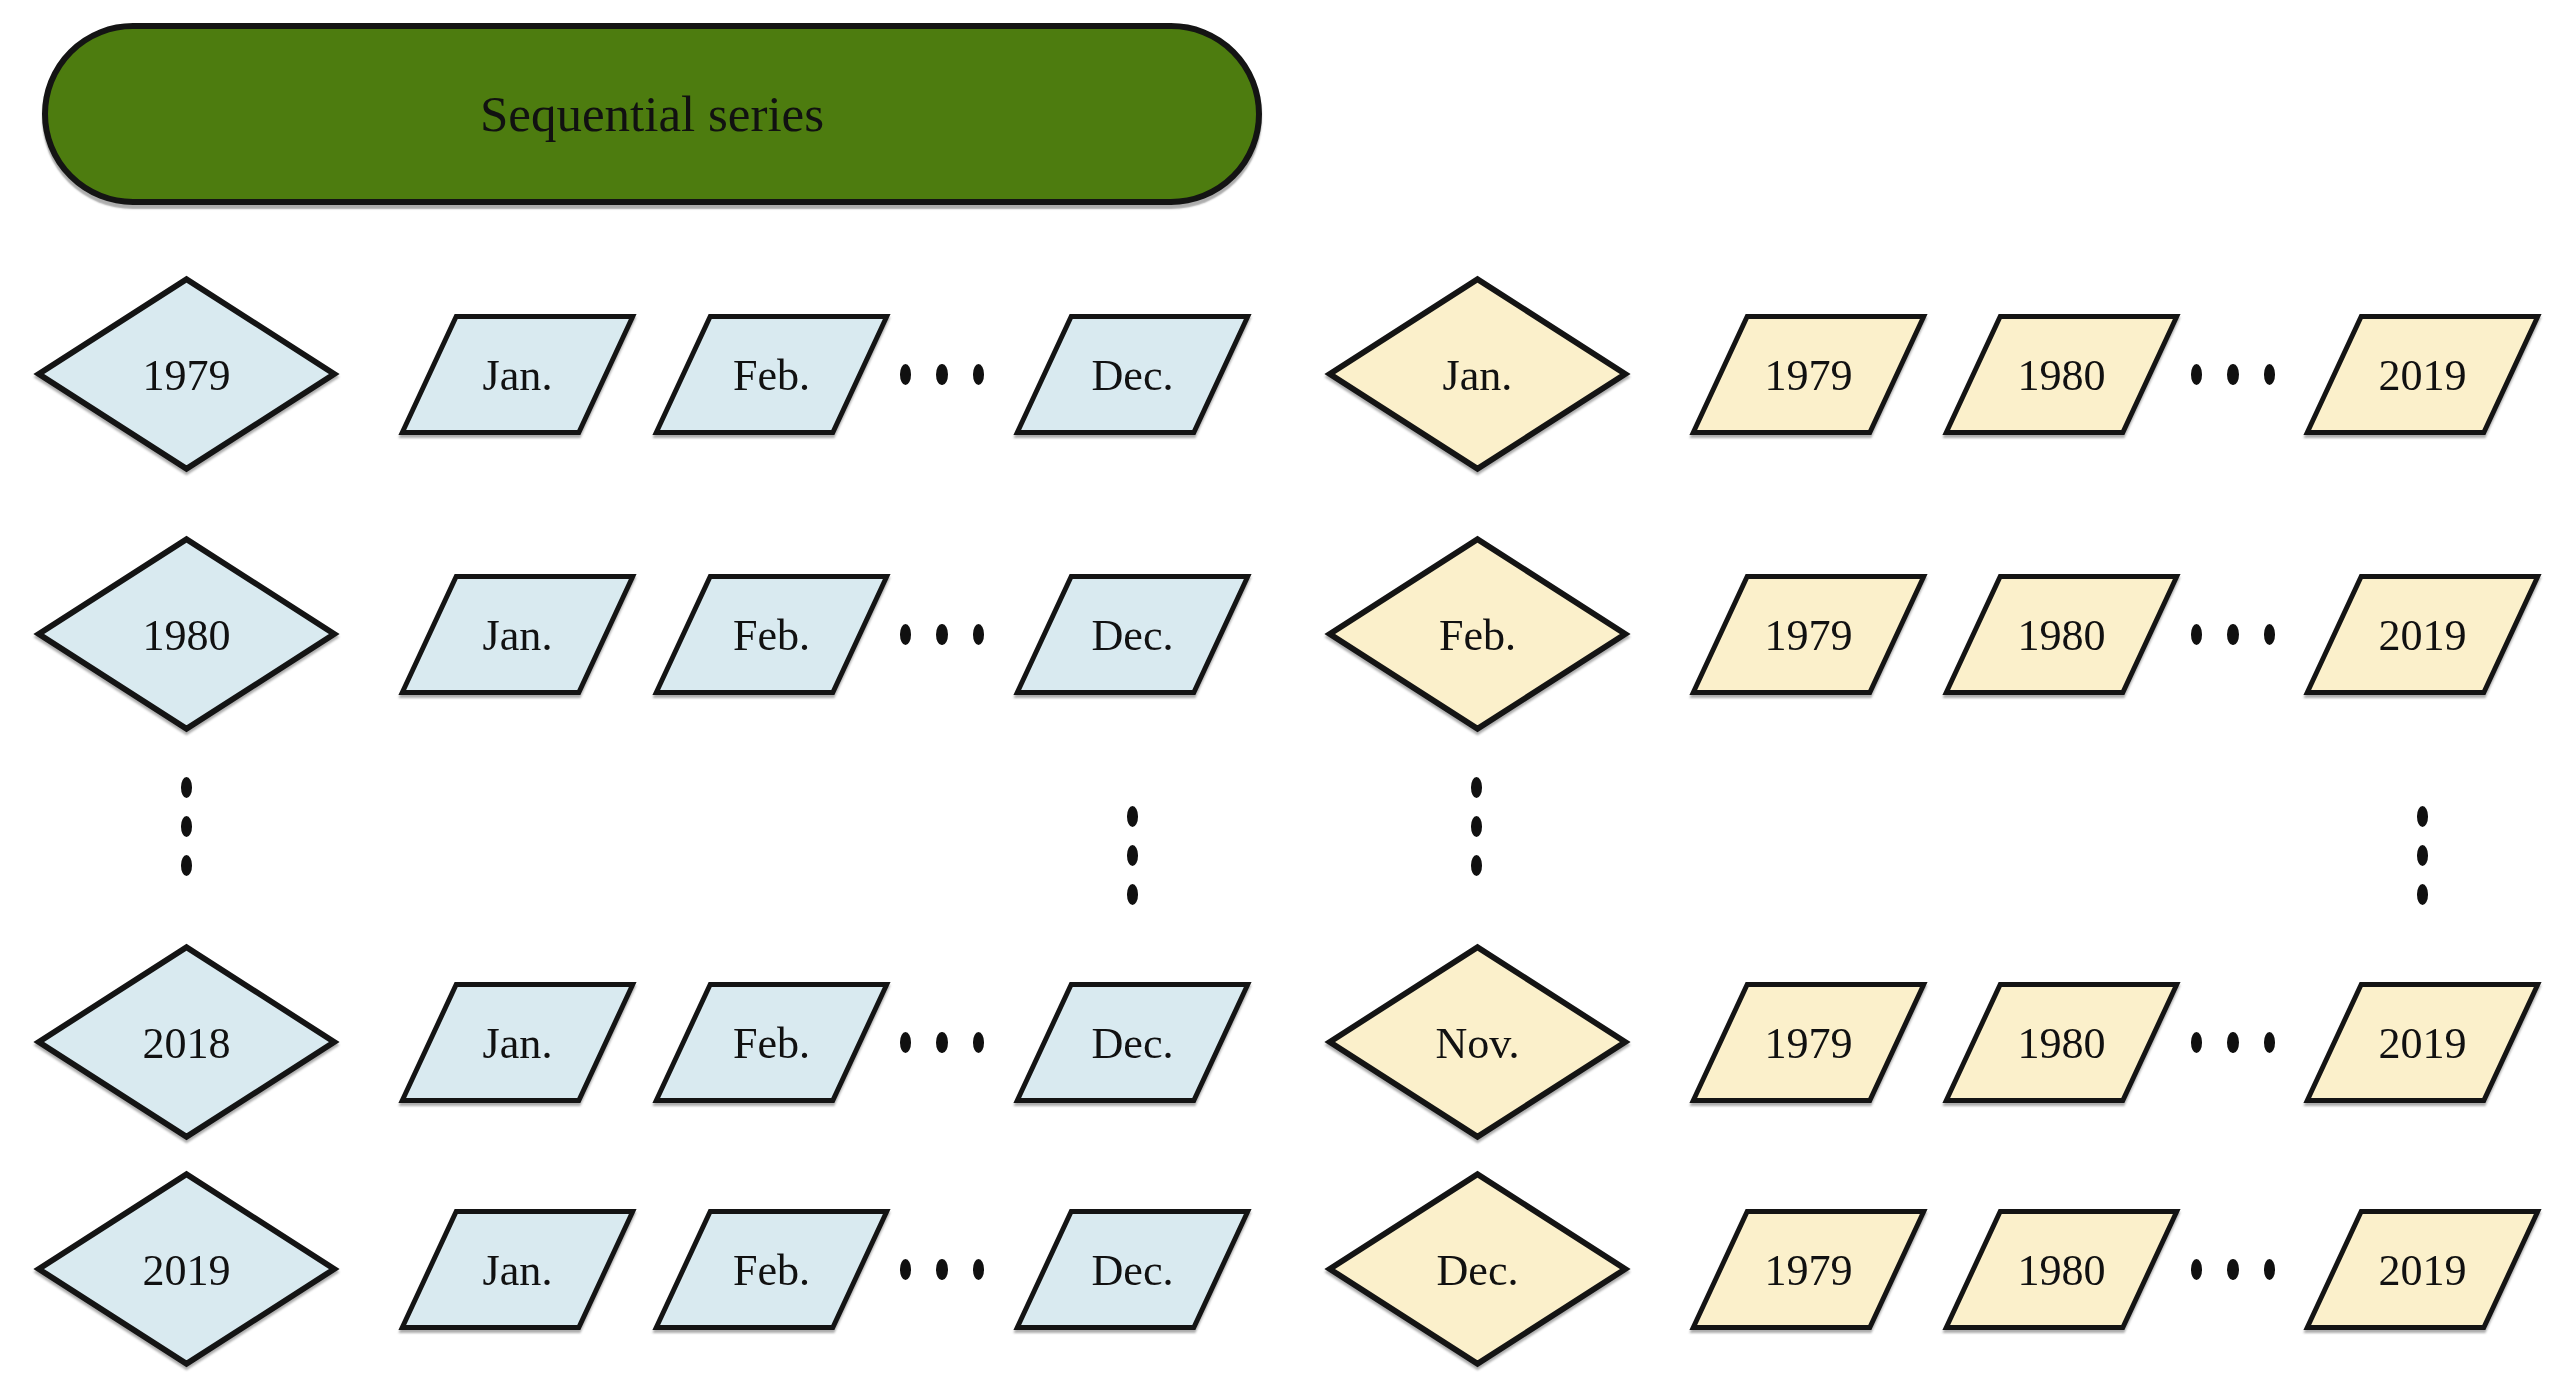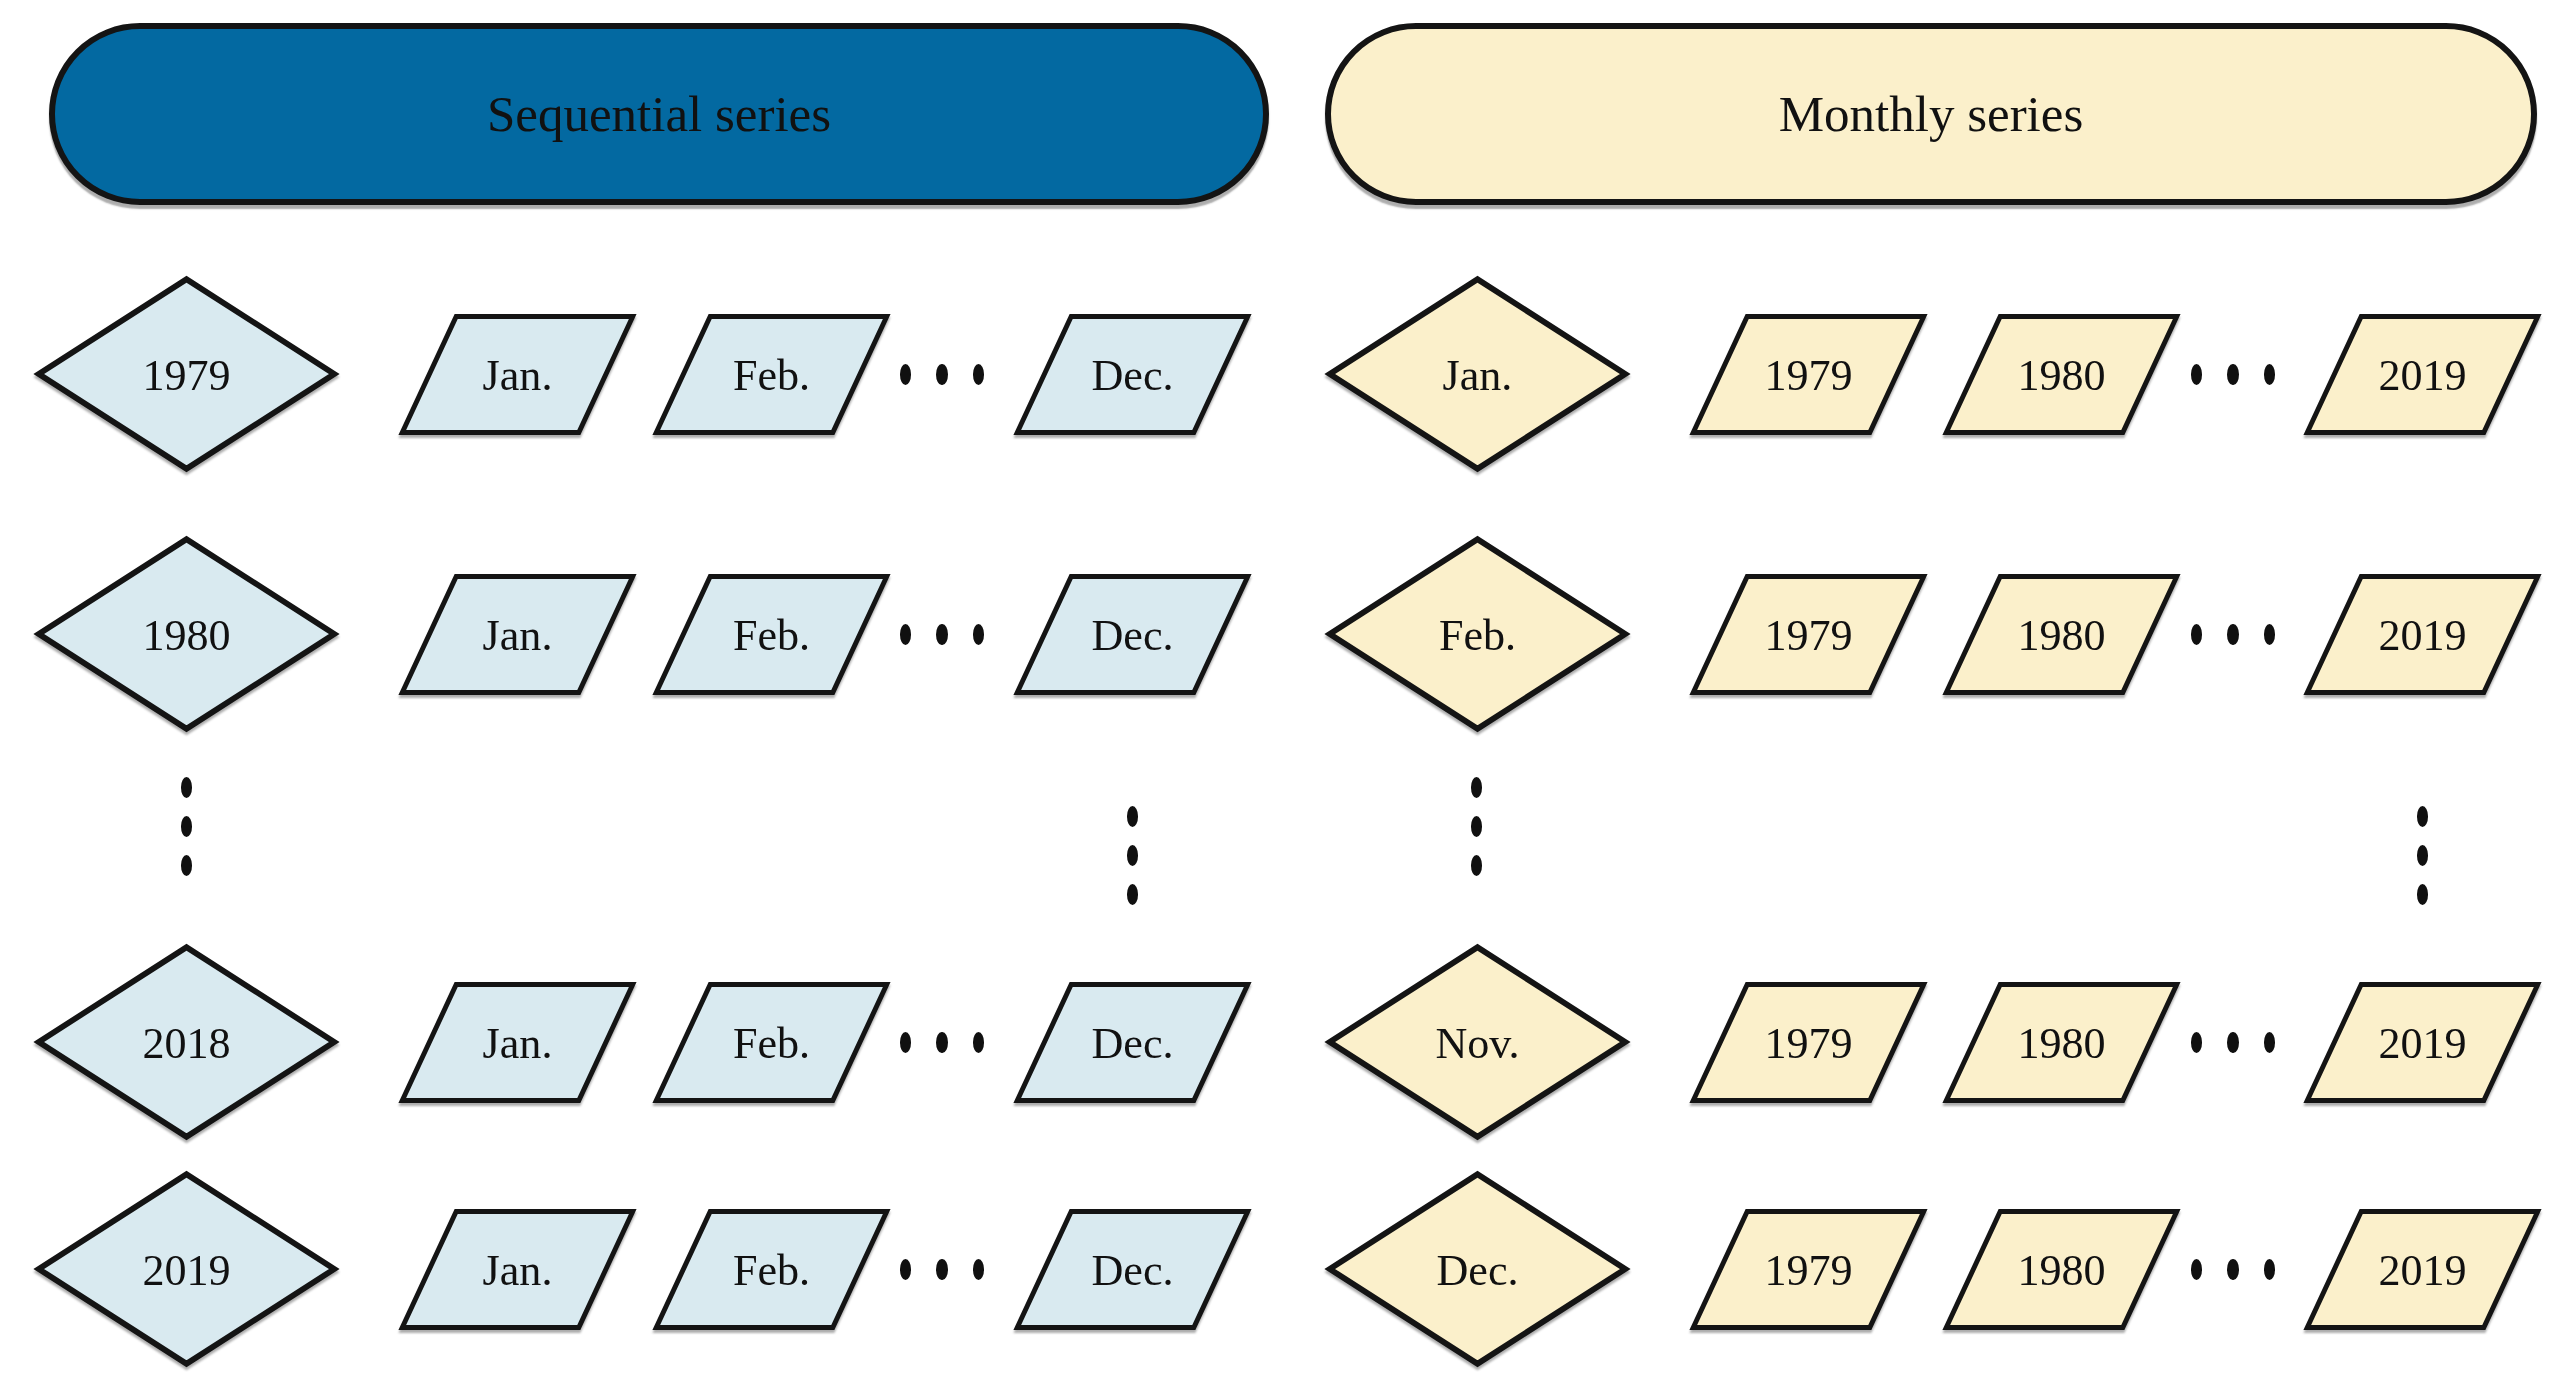--- a/index.html
+++ b/index.html
@@ -14,21 +14,21 @@
   
   .pill{
     position:absolute;top:23px;height:182px;
     box-sizing:border-box;
     border:6.5px solid #141414;
     border-radius:98px;
     display:flex;align-items:center;justify-content:center;
     font-size:51px;
     box-shadow:0 4.1px 1.6px rgba(20,20,20,.35);
   }
-  .pill.seq{left:49px;width:1220px;background:#0369a1;}
+  .pill.seq{left:42px;width:1220px;background:#4d7c0f;}
   .pill.mon{left:1325px;width:1212px;background:#fbf0cb;}
 
   
   .row{position:absolute;left:0;width:2268px;height:196px;}
   svg.shape{position:absolute;overflow:visible;filter:drop-shadow(0 3.3px 0.8px rgba(20,20,20,.35));}
   svg.diamond{top:0;width:303px;height:196px;}
   svg.para{top:37px;width:237px;height:123px;}
   polygon{stroke:#141414;stroke-linejoin:miter;}
   svg.diamond polygon{stroke-width:7px;}
   svg.para polygon{stroke-width:6px;}
@@ -42,23 +42,20 @@
   .vdots{position:absolute;display:flex;flex-direction:column;gap:18px;width:11.4px;}
 </style>
 </head>
 <body>
 
 <div class="canvas">
 
   <div class="pill seq">
     <span>Sequential series</span>
   </div>
-  <div class="pill mon">
-    <span>Monthly series</span>
-  </div>
 
   <div class="row" style="top:276px">
     <svg class="shape diamond blue" style="left:35px" viewBox="0 0 370 240">
       <polygon points="185,4 366,120 185,236 4,120"></polygon>
       <text class="shape-label" x="185" y="139">1979</text>
     </svg>
     <svg class="shape para blue" style="left:399px" viewBox="0 0 290 150">
       <polygon points="70,4 286,4 220,146 4,146"></polygon>
       <text class="shape-label" x="145" y="94">Jan.</text>
     </svg>

